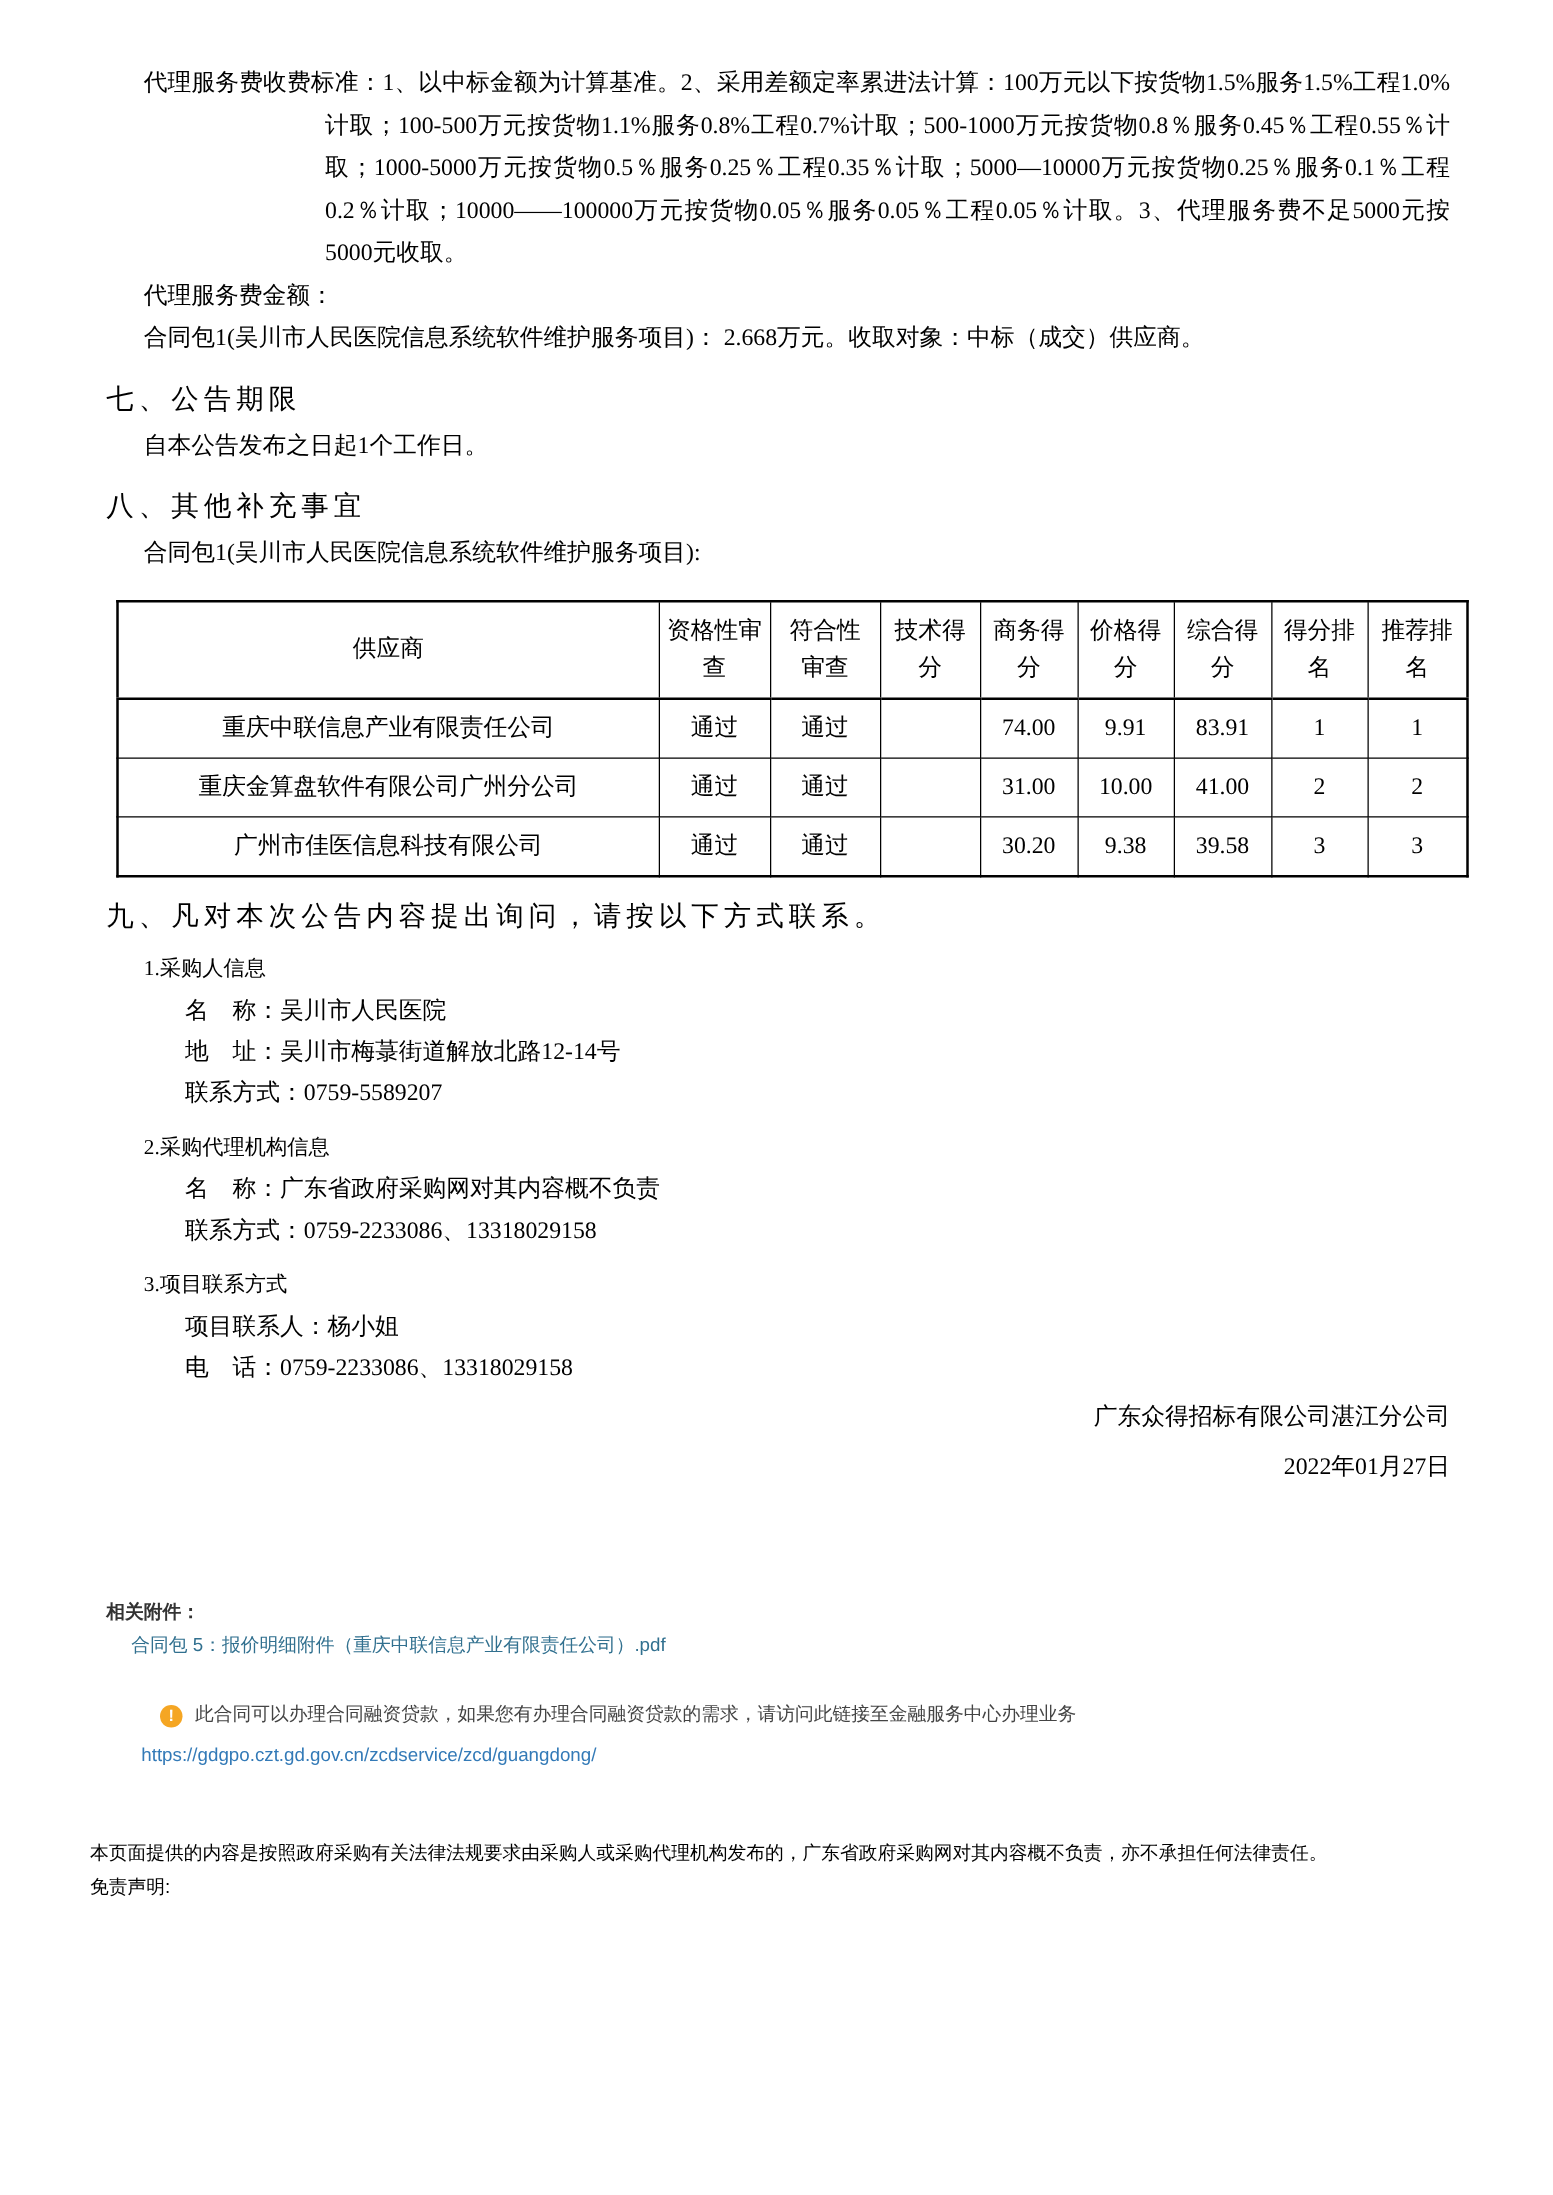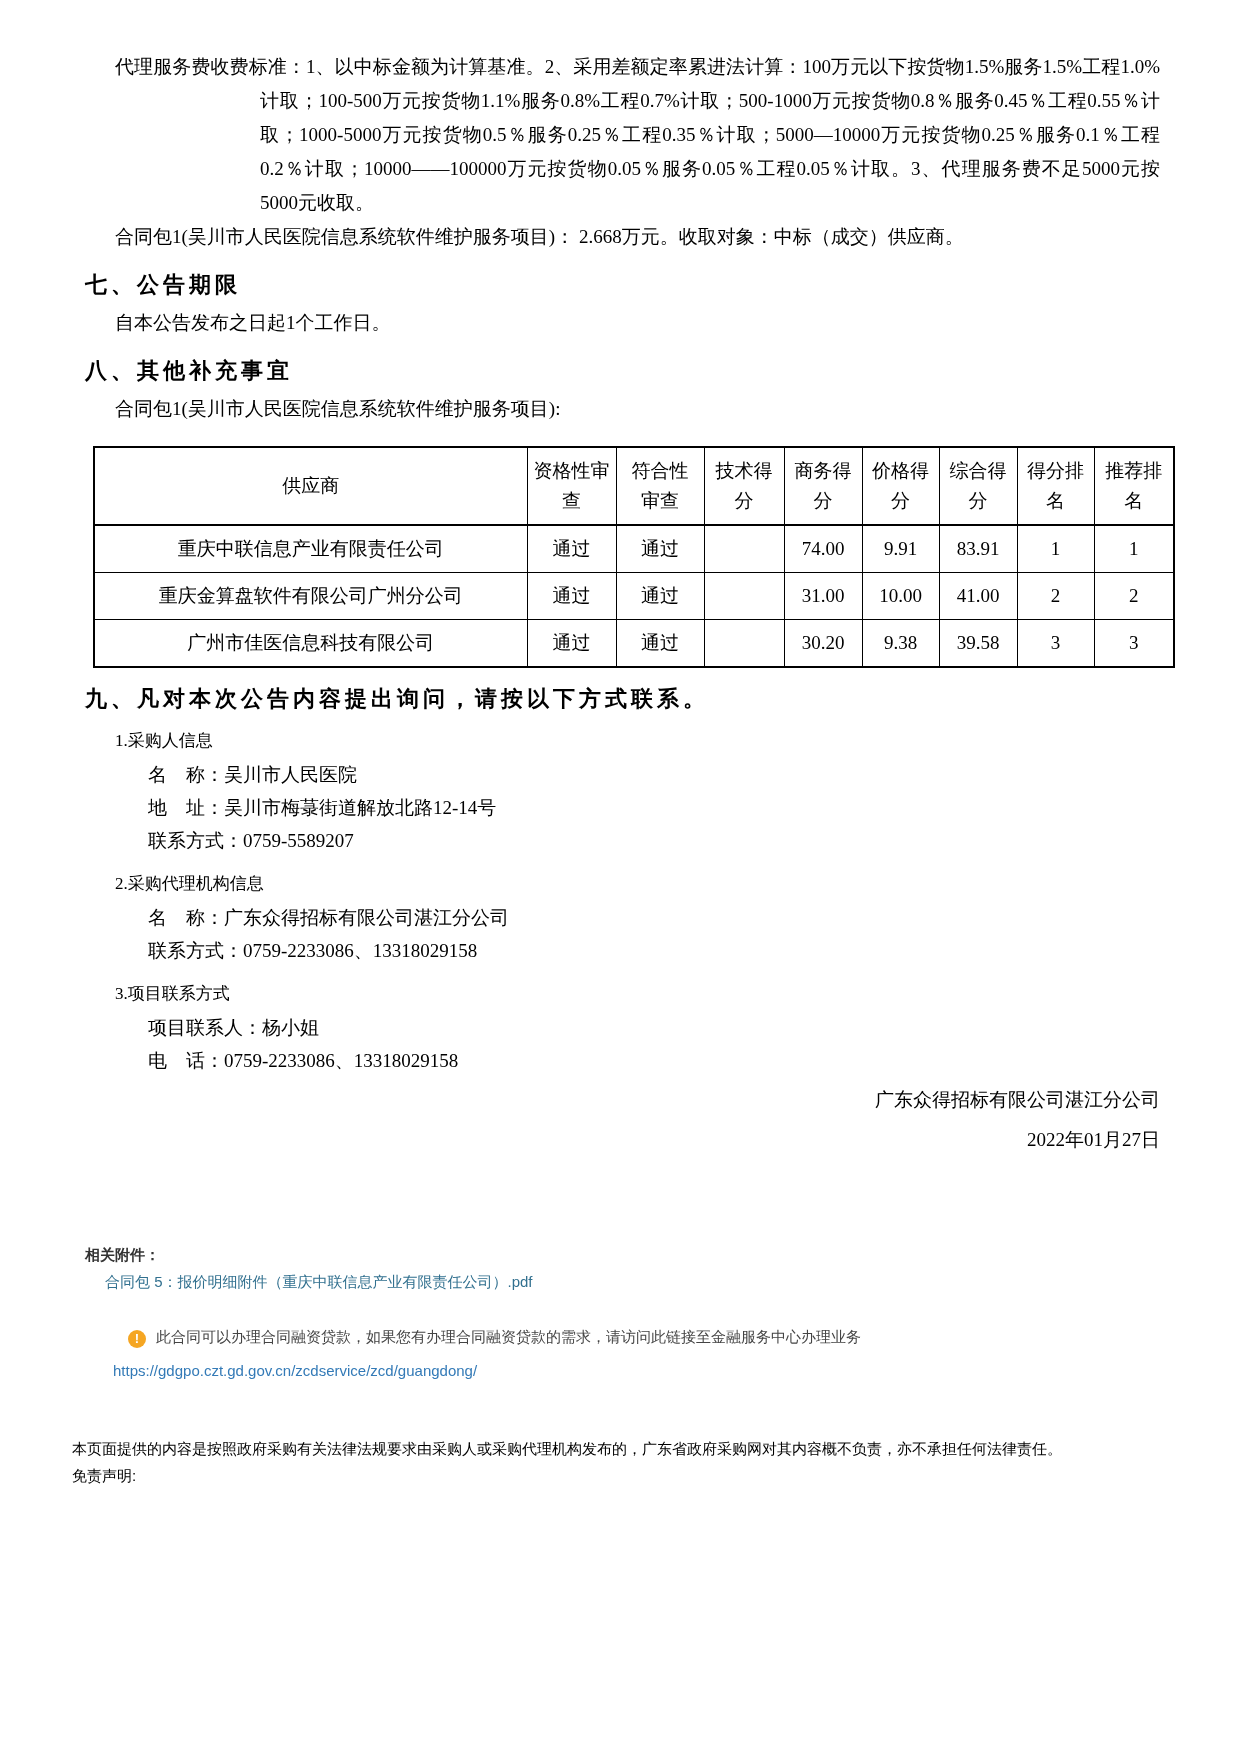--- a/index.html
+++ b/index.html
@@ -4,21 +4,21 @@
 <style>
   html,body { margin:0; padding:0; }
   body {
     width:1242px; height:1756px; background:#ffffff; overflow:hidden;
     font-family:"Liberation Serif", serif; color:#000;
   }
   
   .doc { padding:50px 82px 0 85px; font-size:19px; line-height:34px; }
   .hang { margin:0 0 0 175px; text-indent:-145px; text-align:justify; }
   .lede { margin:0 0 0 30px; }
-  h2.sec { font-size:22px; font-weight:bold; letter-spacing:4px; margin:16px 0 6px 0; line-height:30px; }
+  h2.sec { font-size:22px; font-weight:normal; letter-spacing:4px; margin:16px 0 6px 0; line-height:30px; }
   .ind { margin:0 0 0 30px; }
 
   table.score {
     border-collapse:collapse; table-layout:fixed; width:1080px;
     margin:20px 0 4px 8px; font-size:19px; border:2px solid #000;padding-left:41px;
   }
   table.score th, table.score td { border:1px solid #000; text-align:center; overflow:hidden; }
   table.score th { font-weight:normal; padding:8px 6px; line-height:30px; }
   table.score thead th { border-bottom:2px solid #000; }
   table.score td { padding:6px 4px; height:26px; }
@@ -44,20 +44,21 @@
 
   .disclaimer { margin-top:56px; padding:0 40px 0 72px; font-family:"Liberation Sans", sans-serif; font-size:15px; color:#000; line-height:27px; }
 </style>
 </head>
 <body>
 
 <div class="doc">
 
   <p class="hang">代理服务费收费标准：1、以中标金额为计算基准。2、采用差额定率累进法计算：100万元以下按货物1.5%服务1.5%工程1.0%计取；100-500万元按货物1.1%服务0.8%工程0.7%计取；500-1000万元按货物0.8％服务0.45％工程0.55％计取；1000-5000万元按货物0.5％服务0.25％工程0.35％计取；5000—10000万元按货物0.25％服务0.1％工程0.2％计取；10000——100000万元按货物0.05％服务0.05％工程0.05％计取。3、代理服务费不足5000元按5000元收取。</p>
 
+  <p class="lede">代理服务费金额：</p>
   <p class="lede">合同包1(吴川市人民医院信息系统软件维护服务项目)： 2.668万元。收取对象：中标（成交）供应商。</p>
 
   <h2 class="sec">七、公告期限</h2>
   <p class="ind">自本公告发布之日起1个工作日。</p>
 
   <h2 class="sec">八、其他补充事宜</h2>
   <p class="ind">合同包1(吴川市人民医院信息系统软件维护服务项目):</p>
 
   <table class="score">
     <colgroup>
@@ -122,21 +123,21 @@
   </table>
 
   <h2 class="sec">九、凡对本次公告内容提出询问，请按以下方式联系。</h2>
 
   <p class="contact-label">1.采购人信息</p>
   <p class="contact-line">名　称：吴川市人民医院</p>
   <p class="contact-line">地　址：吴川市梅菉街道解放北路12-14号</p>
   <p class="contact-line">联系方式：0759-5589207</p>
 
   <p class="contact-label">2.采购代理机构信息</p>
-  <p class="contact-line">名　称：广东众得招标有限公司湛江分公司</p>
+  <p class="contact-line">名　称：广东省政府采购网对其内容概不负责</p>
   <p class="contact-line">联系方式：0759-2233086、13318029158</p>
 
   <p class="contact-label">3.项目联系方式</p>
   <p class="contact-line">项目联系人：杨小姐</p>
   <p class="contact-line">电　话：0759-2233086、13318029158</p>
 
   <p class="sig">广东众得招标有限公司湛江分公司</p>
   <p class="sig">2022年01月27日</p>
 
 </div>

